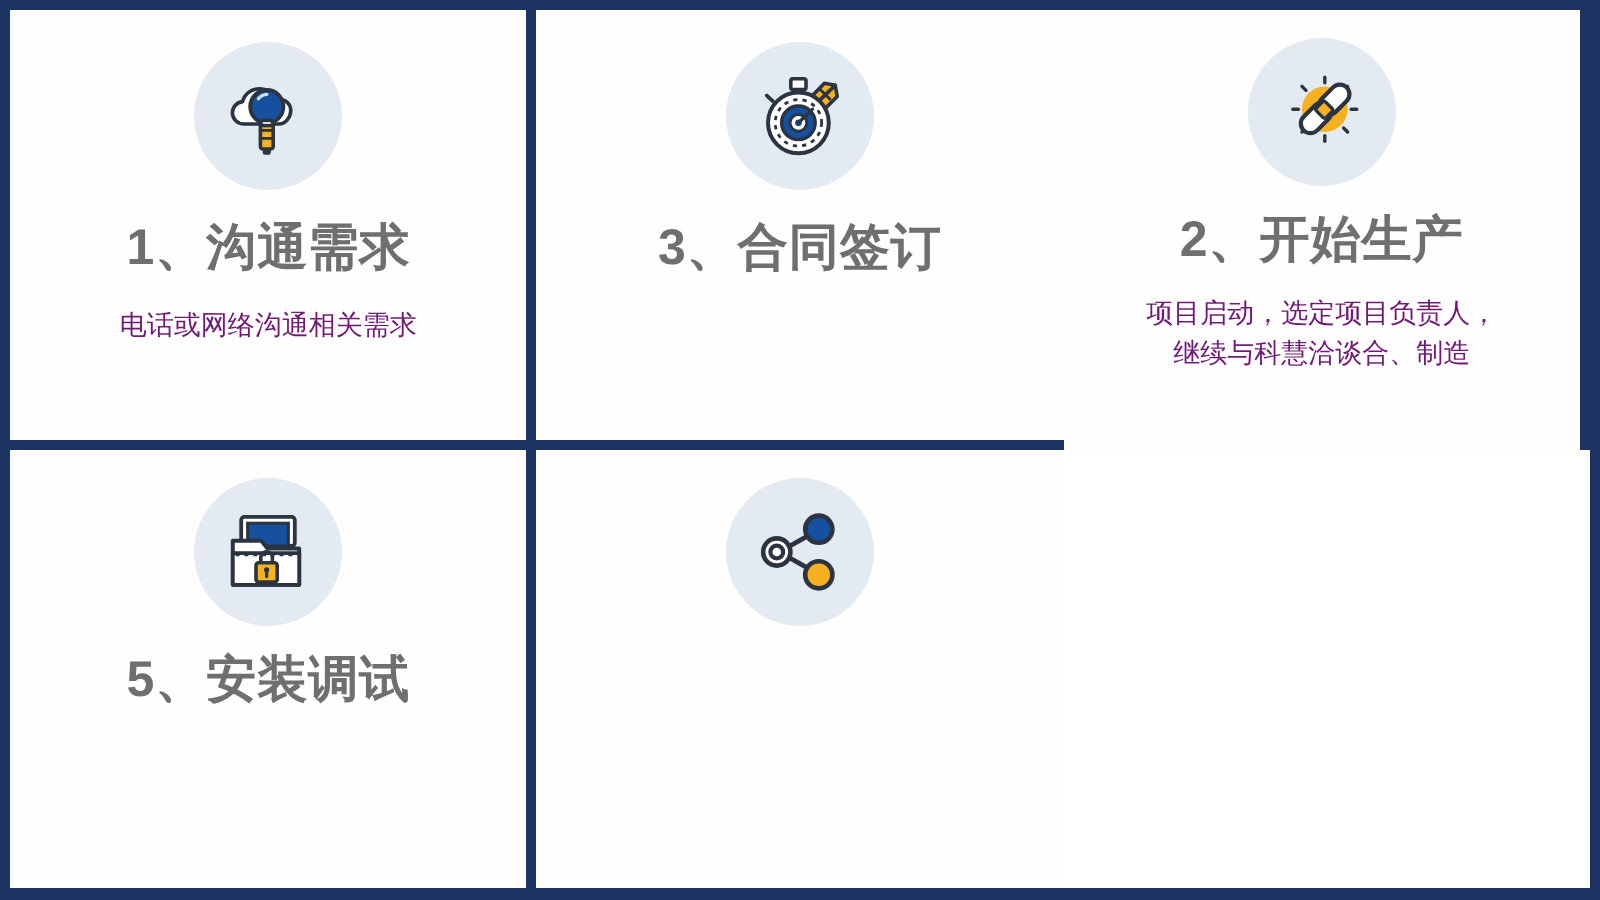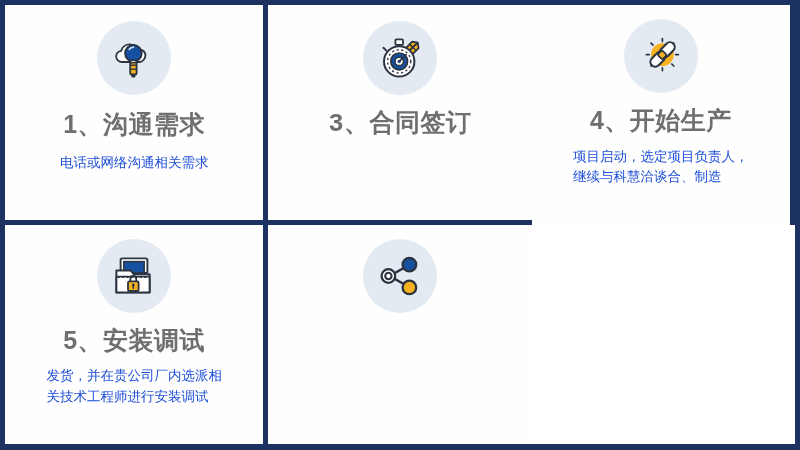--- a/index.html
+++ b/index.html
@@ -35,21 +35,21 @@
     box-sizing: border-box;
     background: #fefefe;
     display: flex;
     flex-direction: column;
     align-items: center;
     border-right: 5px solid #1c3361;
     border-bottom: 5px solid #1c3361;
     padding: 0 8px;
     overflow: hidden;
   }
-  .cell.col-3 { border-right: none; font-family: Liberation Mono, monospace; }
+  .cell.col-3 { border-right: none; }
   .cell.row-2 { border-bottom: none; }
 
   .icon-badge {
     width: 74px;
     height: 74px;
     border-radius: 50%;
     background: #e3eaf2;
     margin-top: 16px;
     display: flex;
     align-items: center;
@@ -65,23 +65,23 @@
     color: #6f6f6f;
     letter-spacing: 0.5px;
     line-height: 1.1;
     text-align: center;
     white-space: nowrap;
   }
 
   .step-desc {
     margin-top: 14px;
     font-size: 13.5px;
-    color: #1d4ed8;
+    color: #701a75;
     line-height: 1.55;
-    text-align: left;
+    text-align: center;
     max-width: 235px;
   }
   .step-desc .line { display: block; white-space: nowrap; }
 
   
   .row-2 .icon-badge { margin-top: 14px; }
   .row-2 .step-title { margin-top: 14px; }
   .row-2 .step-desc { margin-top: 12px; }
 </style>
 </head>
@@ -145,21 +145,21 @@
           <line x1="11.4" y1="24.6" x2="14.2" y2="24.6"></line>
           <line x1="16" y1="13.2" x2="18" y2="15.2"></line>
         </g>
         <g transform="rotate(-45 27 25)">
           <rect x="12.6" y="20.2" width="17.4" height="9.6" rx="4.8" fill="#ffffff" stroke="#2b3440" stroke-width="2.1"></rect>
           <rect x="25.6" y="20.2" width="17.4" height="9.6" rx="4.8" fill="#ffffff" stroke="#2b3440" stroke-width="2.1"></rect>
           <rect x="24" y="21.6" width="6.4" height="6.8" rx="1.2" fill="#f5b11f" stroke="#2b3440" stroke-width="1.7"></rect>
         </g>
       </svg>
     </div>
-    <div class="step-title">4、开始生产</div>
+    <div class="step-title">2、开始生产</div>
     <div class="step-desc">
       <span class="line">项目启动，选定项目负责人，</span>
       <span class="line">继续与科慧洽谈合、制造</span>
     </div>
   </div>
 
   <div class="cell col-2 row-2">
     <div class="icon-badge">
       <svg width="52" height="52" viewBox="0 0 52 52" aria-hidden="true">
         <rect x="12.6" y="8.4" width="26.8" height="14.6" rx="1.6" fill="#ffffff" stroke="#2b3440" stroke-width="1.9"></rect>
@@ -167,24 +167,20 @@
         <path d="M8.4 20.4h14.2l3.2 3.8h15.8v18.2H8.4z" fill="#ffffff" stroke="#2b3440" stroke-width="2" stroke-linejoin="round"></path>
         <path d="M8.4 26.6h33.2v15.8H8.4z" fill="#ffffff" stroke="#2b3440" stroke-width="1.9" stroke-linejoin="round"></path>
         <path d="M9.8 27.4h30.4" stroke="#2b3440" stroke-width="1.4" stroke-dasharray="2 2.4"></path>
         <rect x="20" y="31.4" width="10.6" height="9.6" rx="1.3" fill="#f5b11f" stroke="#2b3440" stroke-width="1.8"></rect>
         <path d="M22.4 31.4v-2.6a2.9 2.9 0 0 1 5.8 0v2.6" fill="none" stroke="#2b3440" stroke-width="1.8"></path>
         <circle cx="25.3" cy="34.9" r="1.3" fill="#2b3440"></circle>
         <line x1="25.3" y1="35.6" x2="25.3" y2="38.2" stroke="#2b3440" stroke-width="1.6" stroke-linecap="round"></line>
       </svg>
     </div>
     <div class="step-title">5、安装调试</div>
-    <div class="step-desc">
-      <span class="line">发货，并在贵公司厂内选派相</span>
-      <span class="line">关技术工程师进行安装调试</span>
-    </div>
   </div>
 
   <div class="cell col-3 row-2">
     <div class="icon-badge">
       <svg width="52" height="52" viewBox="0 0 52 52" aria-hidden="true">
         <line x1="15.6" y1="26" x2="34.4" y2="15.4" stroke="#2b3440" stroke-width="2.4"></line>
         <line x1="15.6" y1="26" x2="34.4" y2="36.6" stroke="#2b3440" stroke-width="2.4"></line>
         <circle cx="14.4" cy="26" r="6.8" fill="#ffffff" stroke="#2b3440" stroke-width="2.3"></circle>
         <circle cx="14.4" cy="26" r="3.2" fill="#ffffff" stroke="#2b3440" stroke-width="2.1"></circle>
         <circle cx="35.4" cy="14.6" r="6.8" fill="#15519e" stroke="#2b3440" stroke-width="2.3"></circle>

